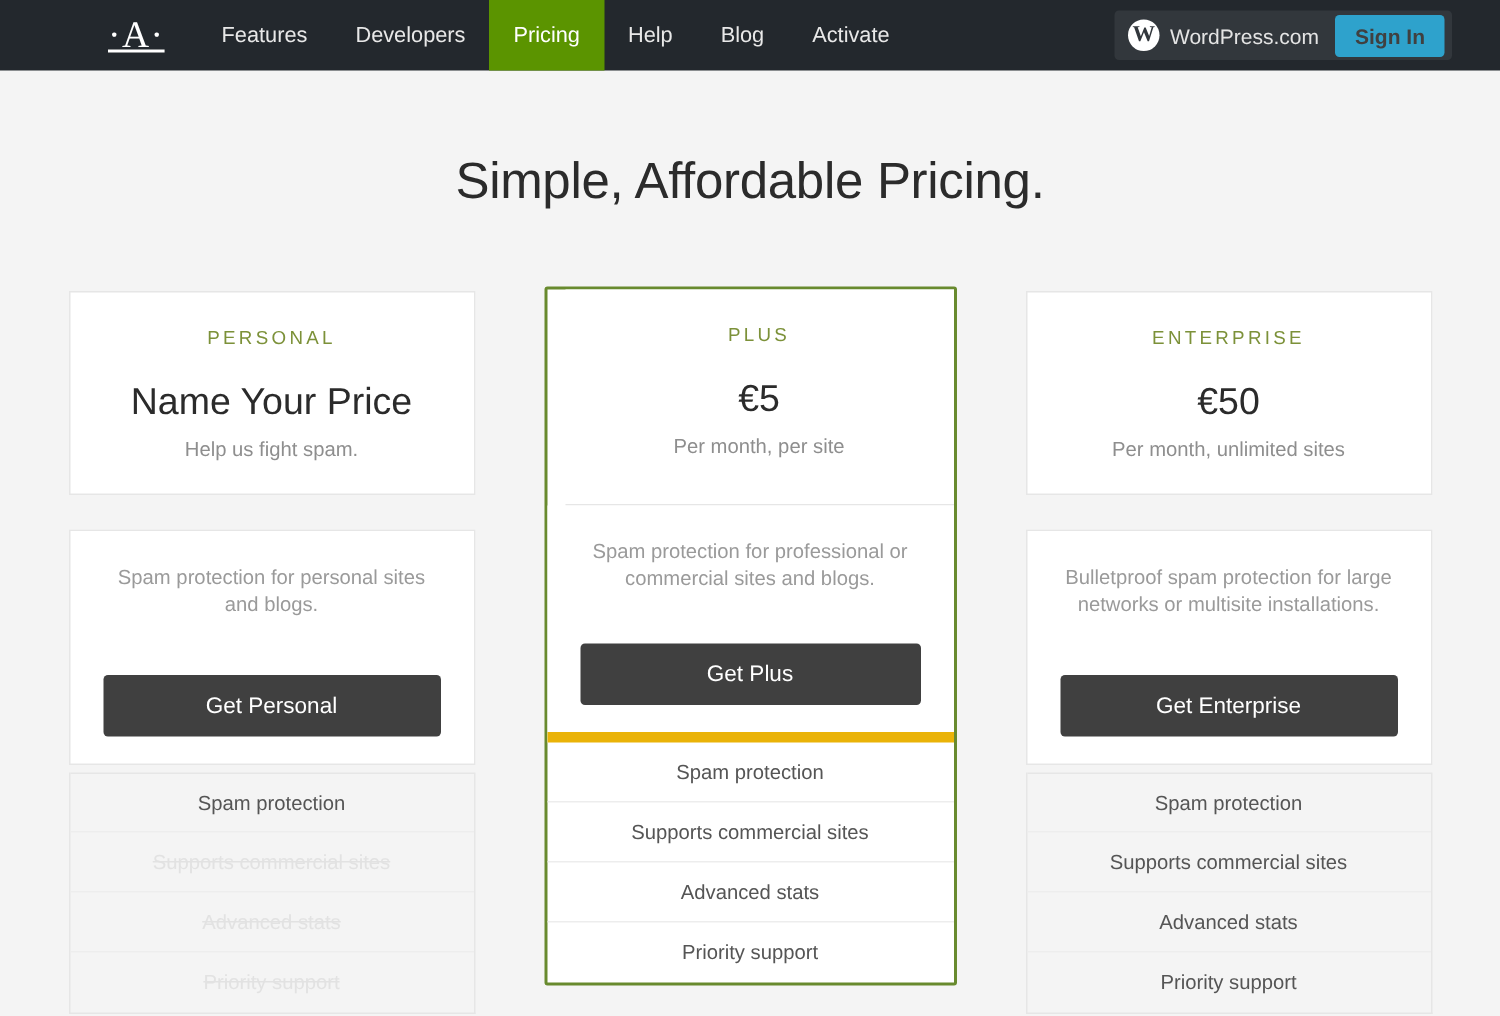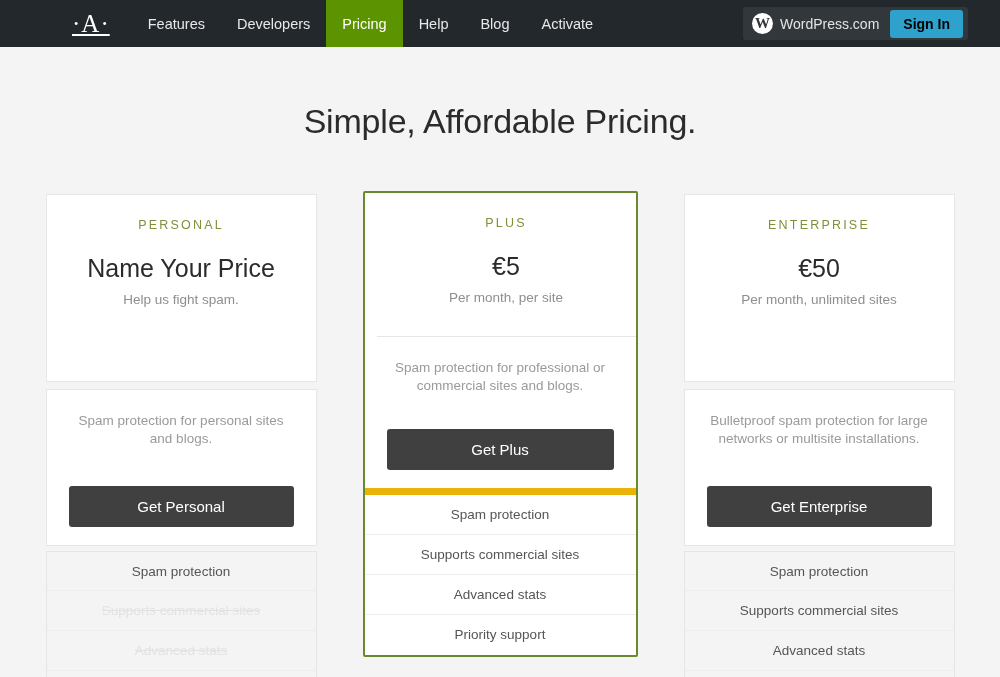--- a/index.html
+++ b/index.html
@@ -92,21 +92,21 @@
   }
 
   .wp-text {
     color: #e4e4e4;
     font-size: 14px;
     white-space: nowrap;
   }
 
   .signin-btn {
     background: #2ea2cc;
-    color: #000000;
+    color: #404040;
     font-size: 14px;
     font-weight: bold;
     border: none;
     border-radius: 3px;
     padding: 6px 13px;
     cursor: pointer;
     font-family: "Liberation Sans", sans-serif;
     white-space: nowrap;
   }
 
@@ -145,24 +145,24 @@
   .card-section {
     background: #ffffff;
     border: 1px solid #e6e6e6;
   }
 
   .card.featured .card-section {
     border: none;
   }
 
   .card-header {
-    height: 188px;
+    height: 136px;
     padding-top: 23px;
     text-align: center;
-    margin-bottom: 7px;
+    margin-bottom: 23px;
   }
 
   .card.featured .card-header {
     height: 144px;
     border-bottom: 1px solid #e6e6e6;
     margin-bottom: 0;
     margin-left: 12px;
   }
 
   .plan-name {

